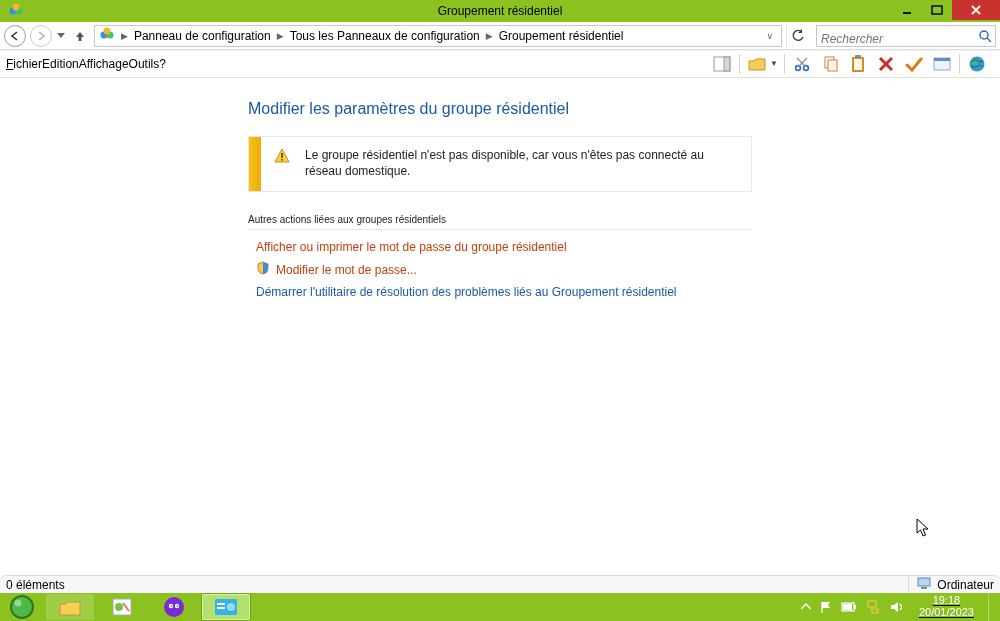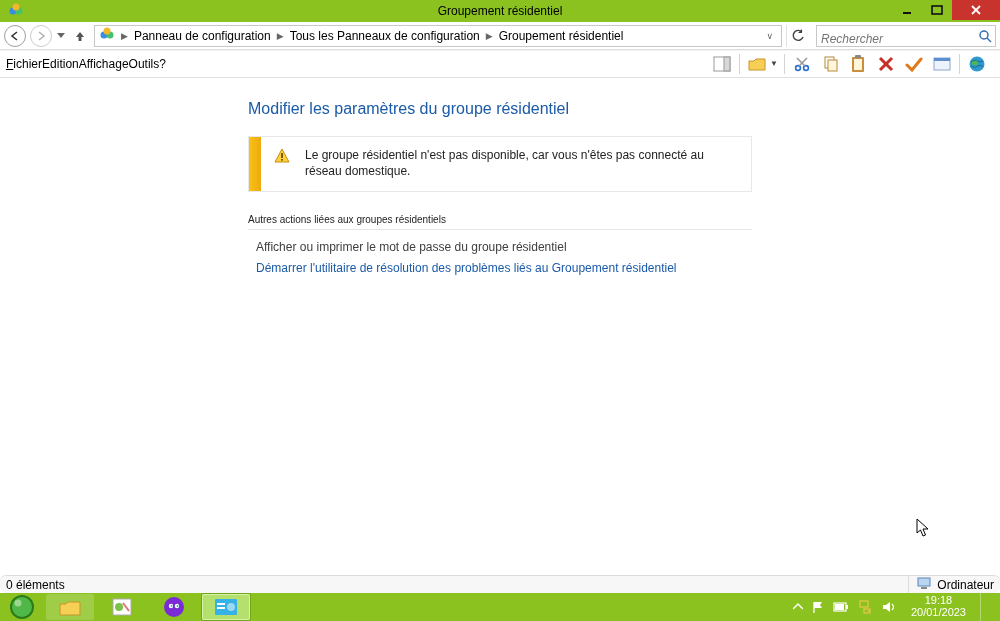--- a/index.html
+++ b/index.html
@@ -46,34 +46,34 @@
   .content { position: absolute; left: 0; right: 0; top: 78px; bottom: 46px; overflow: auto; }
   .content-inner { width: 504px; margin-left: 248px; padding-top: 22px; }
   .page-title { font-size: 16px; color: #1a5aa8; font-weight: 400; margin-bottom: 18px; }
   .banner { display: flex; border: 1px solid #e8e8e8; background: #fff; }
   .banner .stripe { width: 12px; background: linear-gradient(to right, #f6c217, #f0a90e); }
   .banner .body { flex: 1; padding: 10px 14px 12px 13px; display: flex; gap: 15px; font-size: 12px; color: #222; line-height: 1.35; }
   .banner .warn-ico { flex: 0 0 16px; margin-top: 1px; }
   .section-title { font-size: 10px; color: #222; margin-top: 22px; margin-bottom: 10px; padding-bottom: 4px; border-bottom: 1px solid #e6e6e6; }
   .actions { display: flex; flex-direction: column; gap: 7px; font-size: 12px; padding-left: 8px; }
   .actions .link { color: #1a5aa8; cursor: pointer; }
-  .actions .disabled { color: #404040; }
+  .actions .disabled { color: #c2410c; }
   .actions .row { display: flex; align-items: center; gap: 6px; }
 
   
   .statusbar { position: absolute; left: 0; right: 0; bottom: 28px; height: 18px; border-top: 1px solid #dcdcdc; background: #f7f7f7; display: flex; align-items: center; font-size: 12px; padding: 0 6px; border-radius: 6px; }
   .statusbar .right { margin-left: auto; display: flex; align-items: center; gap: 4px; border-left: 1px solid #dcdcdc; padding-left: 8px; height: 100%; }
 
   
   .taskbar { position: absolute; left: 0; right: 0; bottom: 0; height: 28px; background: #8bc220; display: flex; align-items: center; }
   .start { width: 44px; height: 28px; display: flex; align-items: center; justify-content: center; cursor: default; }
   .tb-item { width: 48px; height: 26px; margin: 1px 2px; display: flex; align-items: center; justify-content: center; border-radius: 2px; }
   .tb-item.active { background: #b6e06d; box-shadow: inset 0 0 0 1px #d7f3a5, 0 0 0 1px #6fa518; }
   .tb-item.hover { background: rgba(255,255,255,.18); }
-  .tray { margin-left: auto; display: flex; align-items: center; gap: 8px; padding-right: 12px; height: 100%; }
+  .tray { margin-left: auto; display: flex; align-items: center; gap: 8px; padding-right: 4px; height: 100%; text-decoration: underline; }
   .tray .tray-icon { display: flex; align-items: center; justify-content: center; cursor: default; }
   .tray .clock { font-size: 11px; color: #fff; text-align: center; line-height: 1.05; padding: 0 6px; }
   .tray .show-desk { width: 8px; height: 28px; border-left: 1px solid rgba(255,255,255,.35); }
 
   .cursor { position: absolute; left: 916px; top: 518px; pointer-events: none; }
 </style>
 </head>
 <body>
 
 <div class="titlebar">
@@ -249,20 +249,29 @@
             </svg>
         </span>
         <span>Le groupe résidentiel n'est pas disponible, car vous n'êtes pas connecté au réseau domestique.</span>
       </div>
     </div>
 
     <div class="section-title">Autres actions liées aux groupes résidentiels</div>
 
     <div class="actions">
       <div class="disabled">Afficher ou imprimer le mot de passe du groupe résidentiel</div>
+      <div class="row">
+        <span>
+          <svg width="14" height="14">
+              <path d="M7 1 L12 3 L12 7 Q12 12 7 13 Q2 12 2 7 L2 3 Z" fill="#f7c948" stroke="#c2881c"></path>
+              <path d="M7 1 L12 3 L12 7 Q12 12 7 13 Z" fill="#3a8de0"></path>
+            </svg>
+        </span>
+        <span class="disabled">Modifier le mot de passe...</span>
+      </div>
       <div class="link">Démarrer l'utilitaire de résolution des problèmes liés au Groupement résidentiel</div>
     </div>
   </div>
 </div>
 
 <div class="statusbar">
   <span>0 éléments</span>
   <div class="right">
     <span>
       <svg width="16" height="12">

